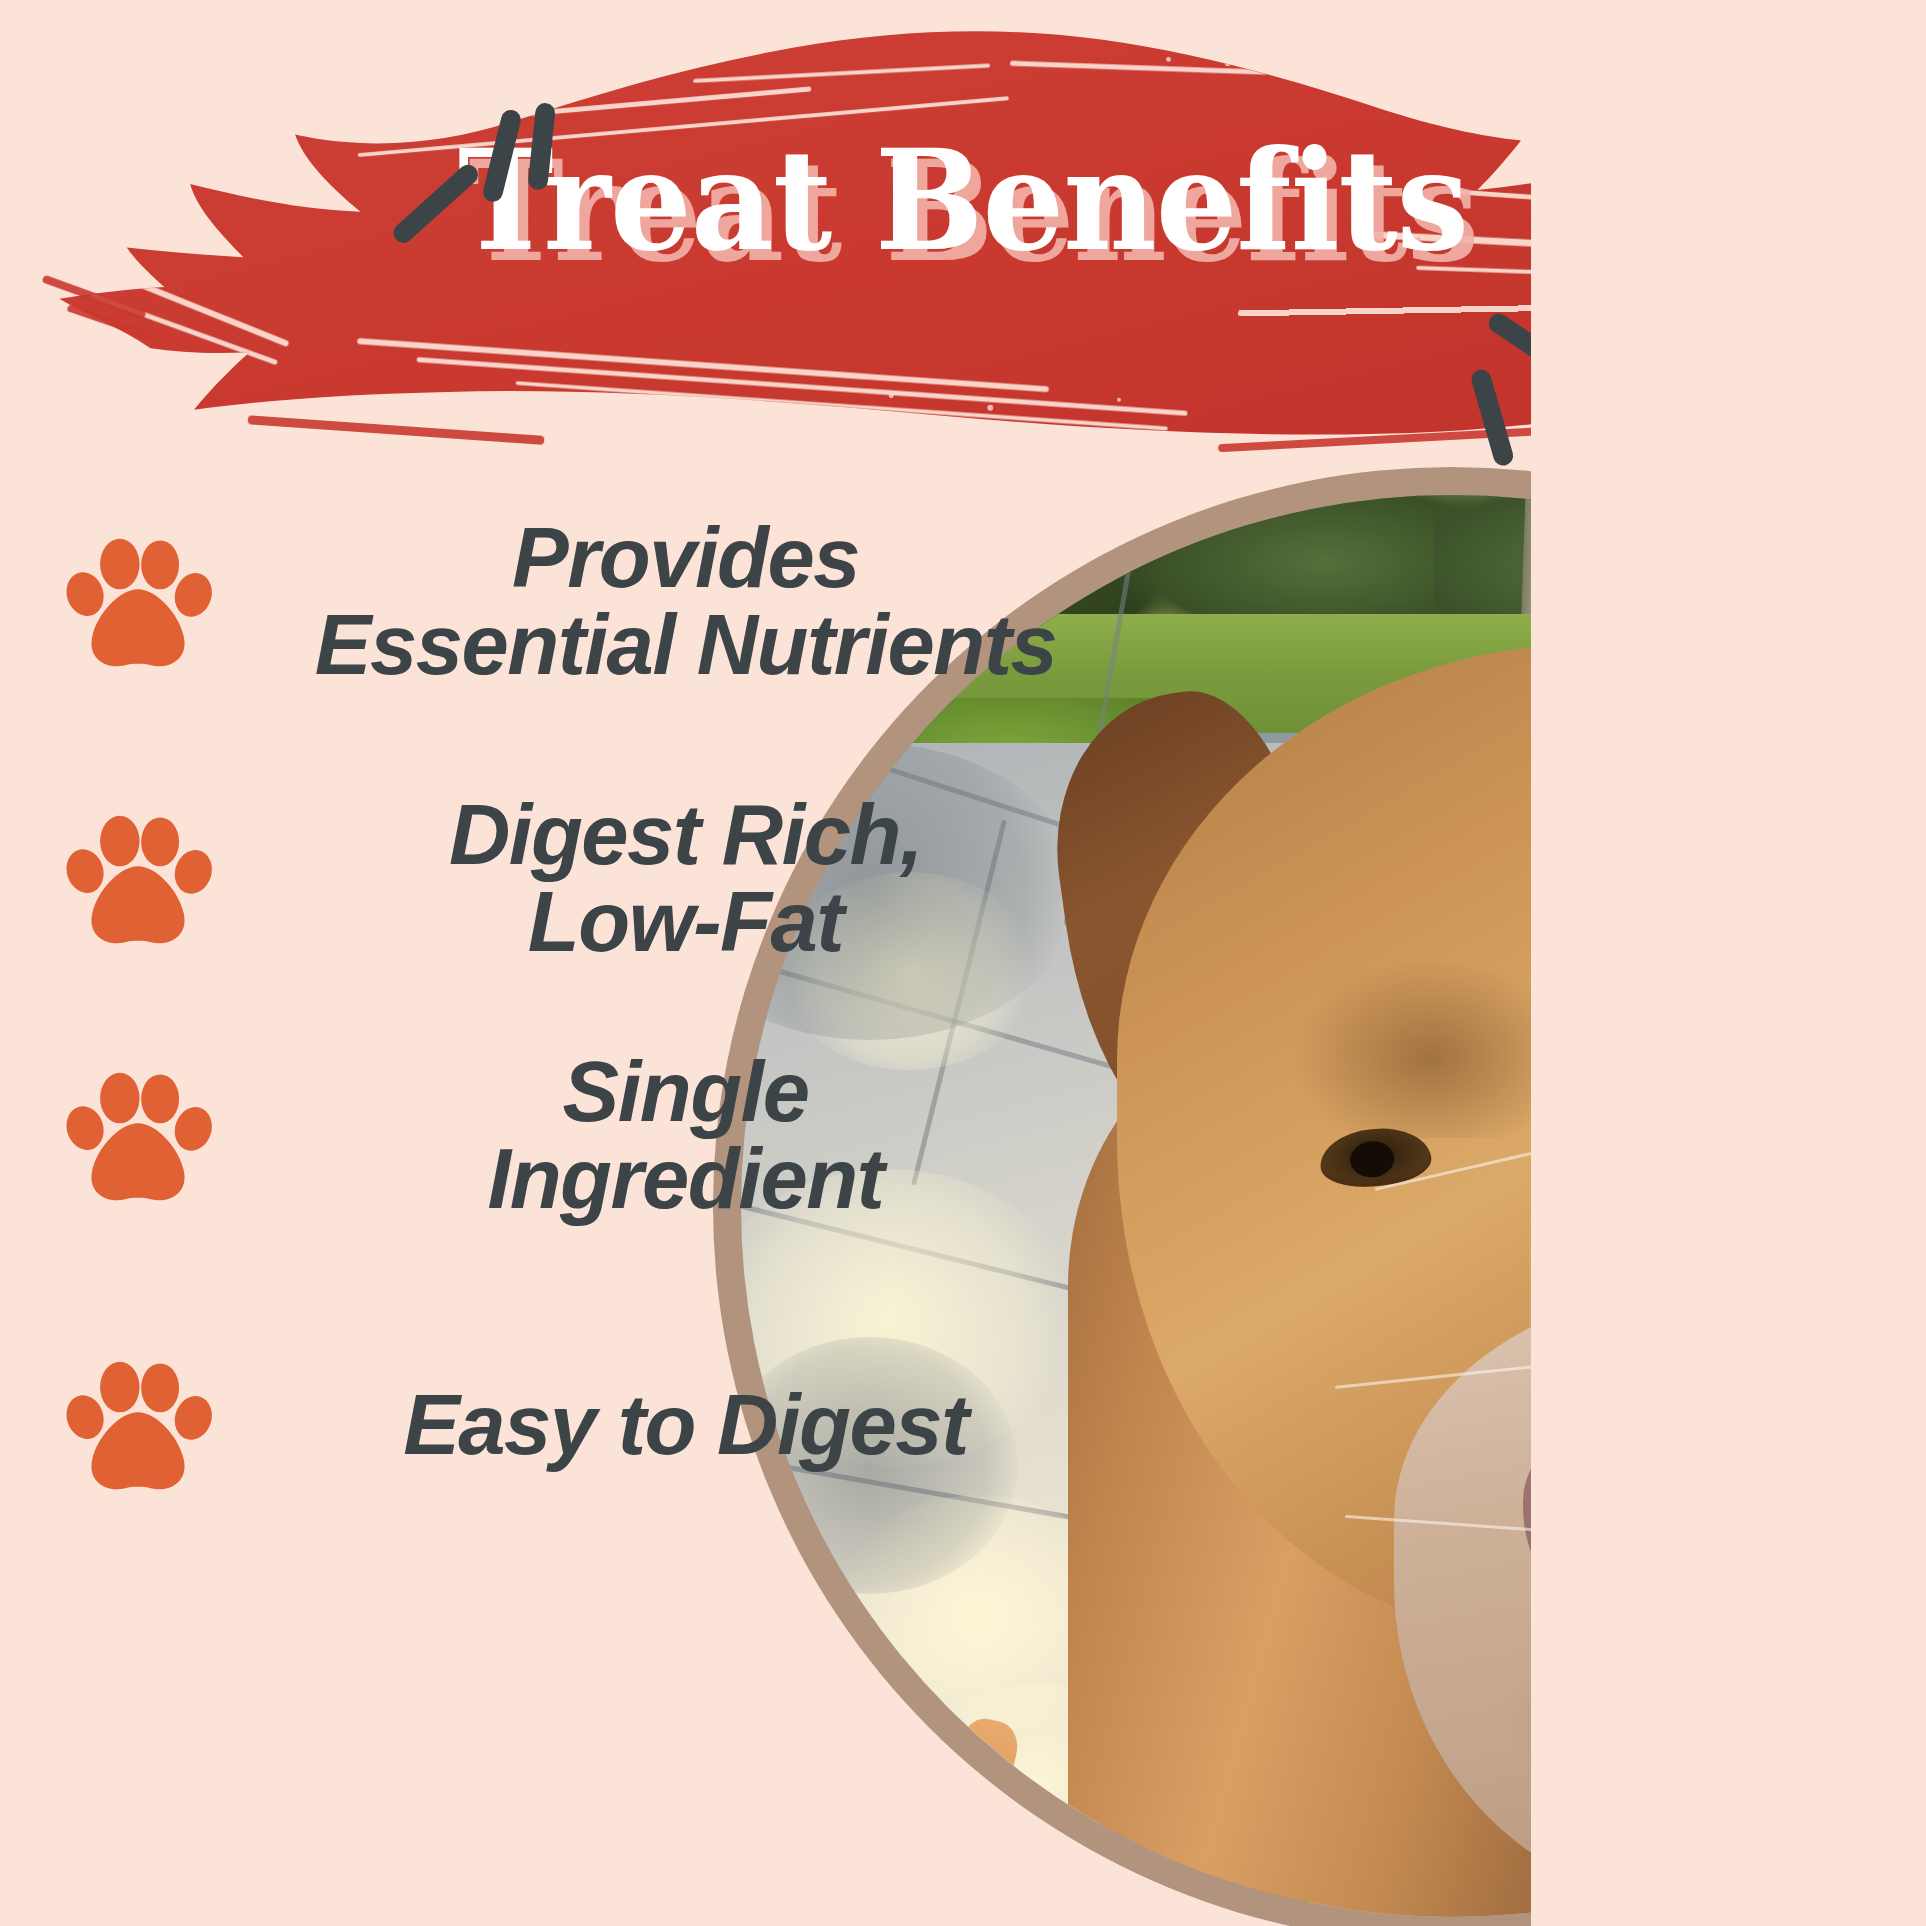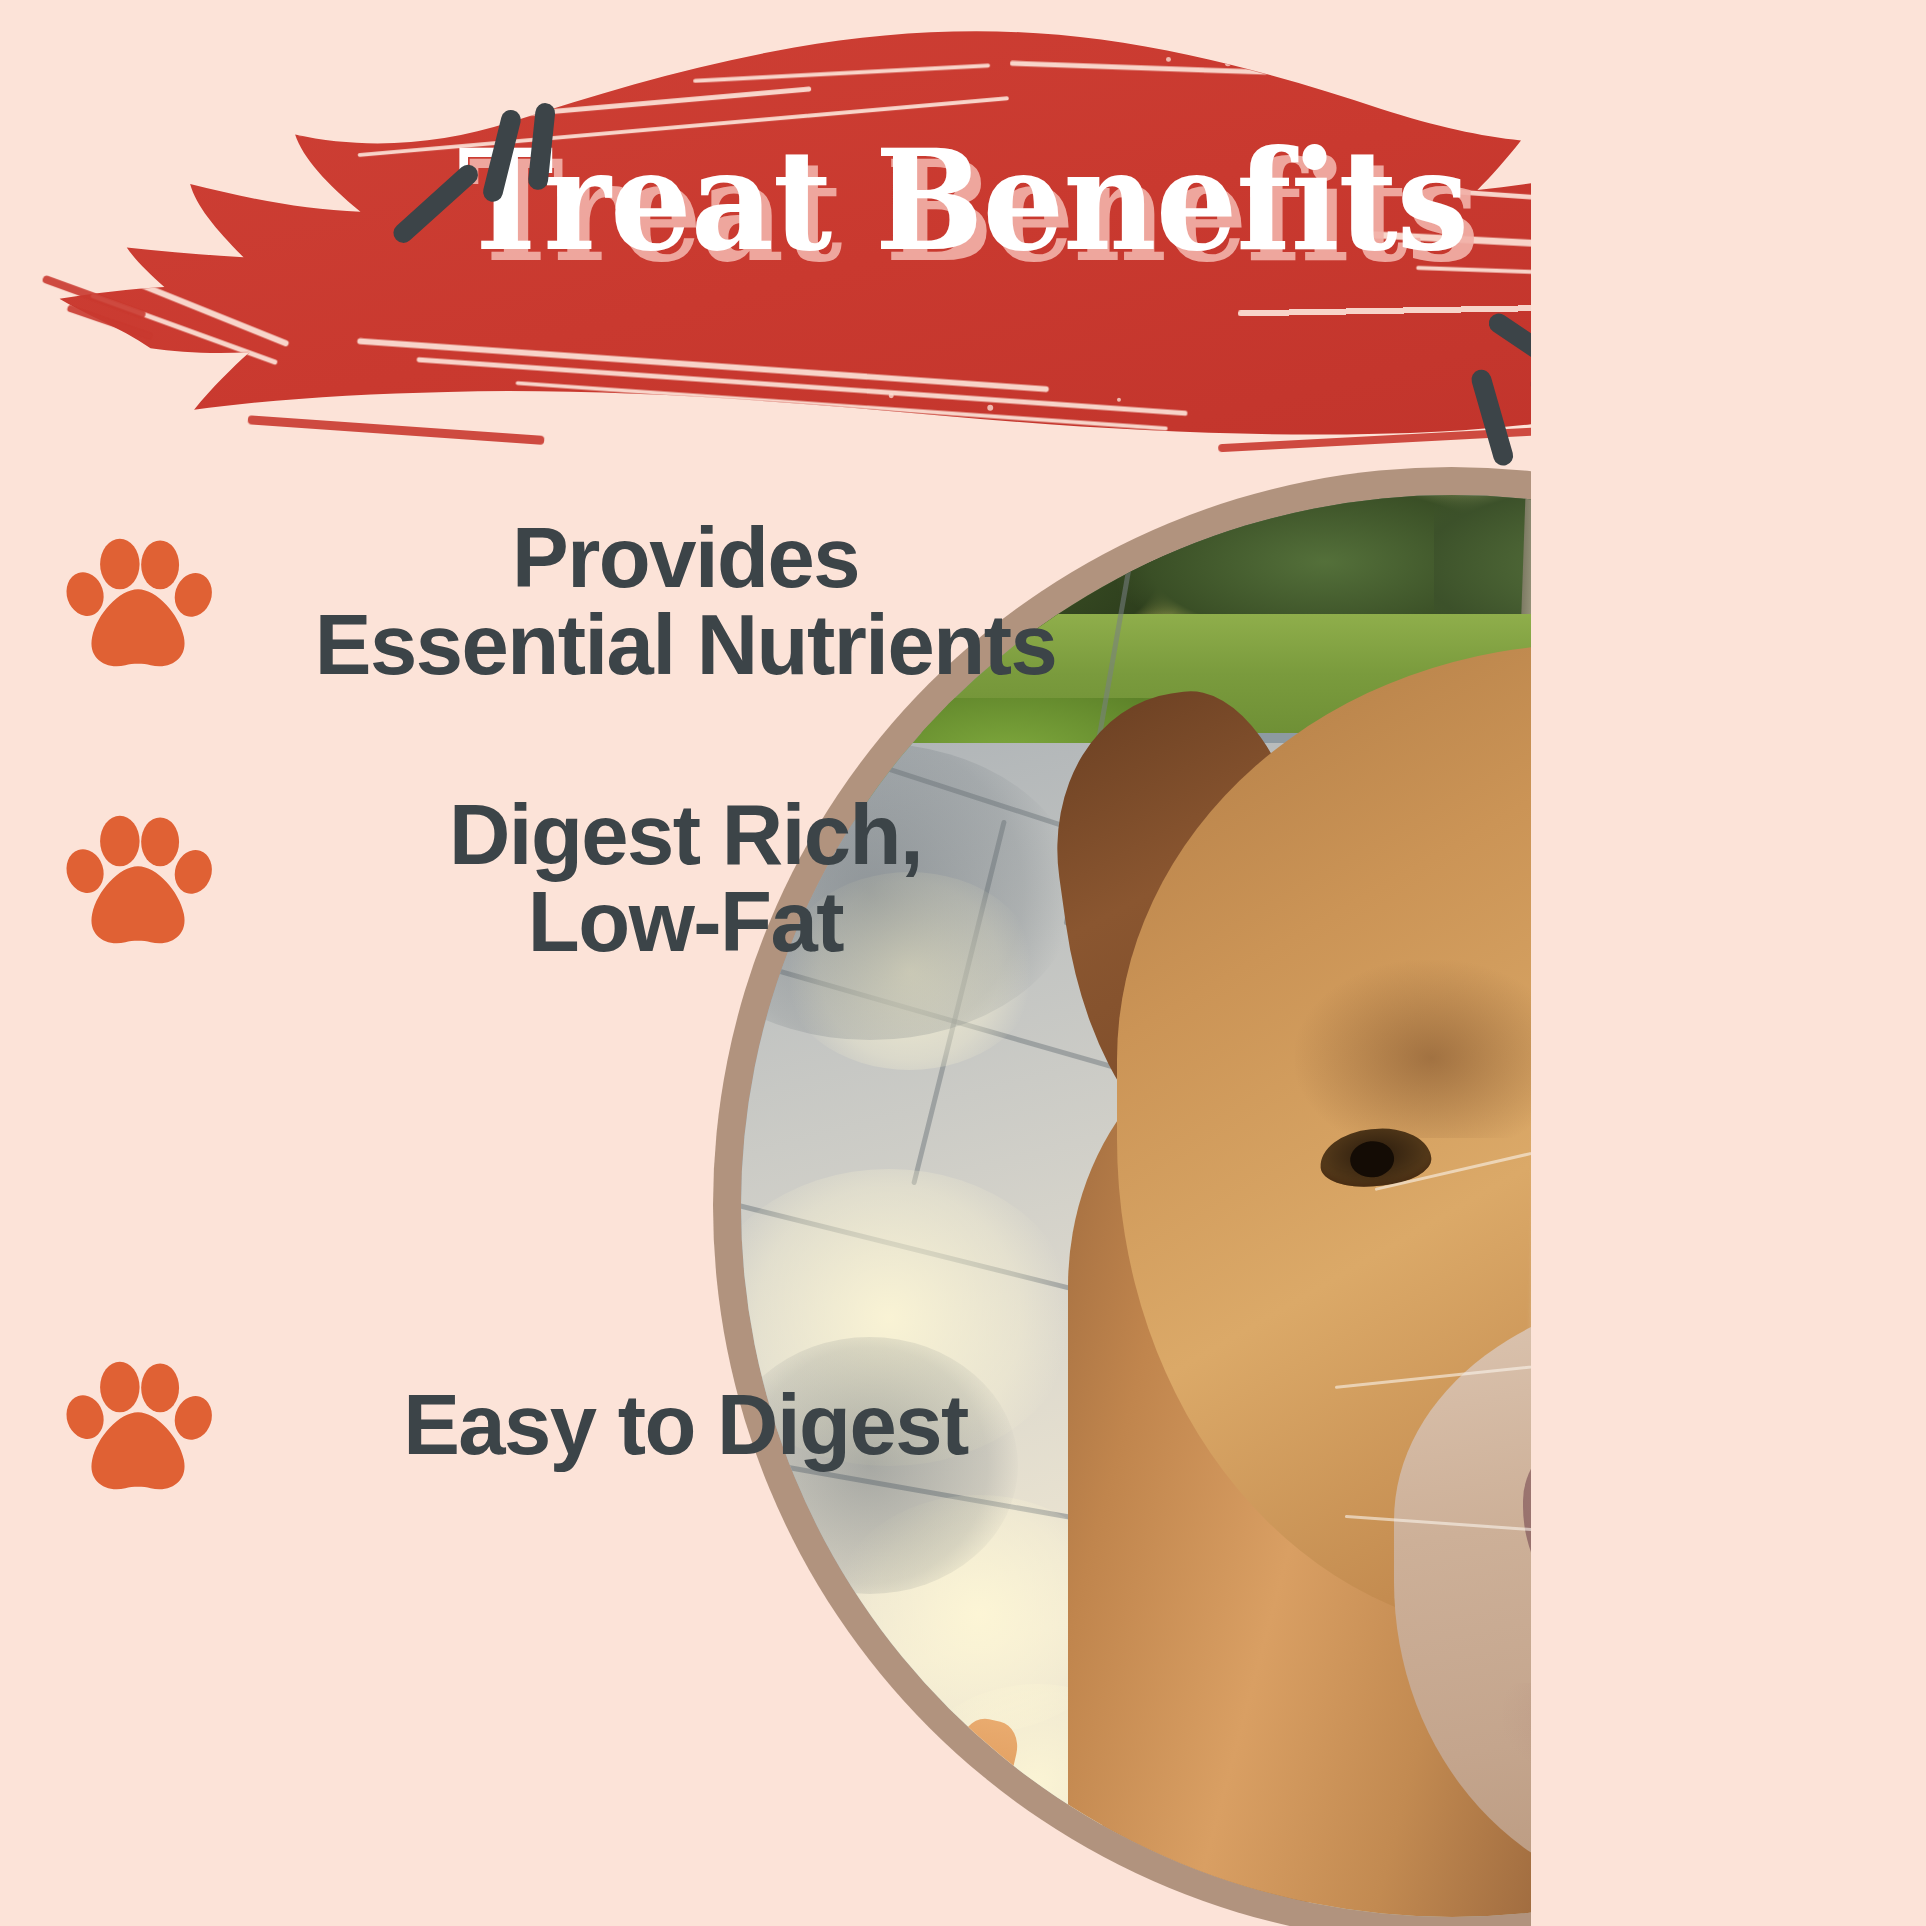--- a/index.html
+++ b/index.html
@@ -276,20 +276,21 @@
     flex: 1 1 auto;
     font-family: "Liberation Sans", sans-serif;
     font-weight: bold;
     font-size: 85px;
     line-height: 1.02;
     letter-spacing: -1.5px;
     color: #3C4448;
     text-align: center;
     padding-right: 28px;
     white-space: pre-line;
+    font-style: italic;
   }
   .b1 { top: 20px; }
   .b2 { top: 297px; }
   .b3 { top: 554px; }
   .b4 { top: 851px; align-items: center; }
 </style>
 </head>
 <body>
 
 <div id="poster">
@@ -501,20 +502,35 @@
             <ellipse cx="16.5" cy="45" rx="11.5" ry="14" transform="rotate(-18 16.5 45)"></ellipse>
             <ellipse cx="85" cy="45.5" rx="11.5" ry="14" transform="rotate(18 85 45.5)"></ellipse>
             <path d="M50 42 C62 42 76 58 79 72 C82 86 70 93 58 90 C53.5 88.8 46.5 88.8 42 90 C30 93 18 86 21 72 C24 58 38 42 50 42 Z"></path>
           </g>
         </svg>
       </div>
       <div class="benefit-text">Digest Rich,
 Low-Fat</div>
     </div>
 
+    <div class="benefit b3">
+      <div class="paw">
+        <svg viewBox="0 0 100 100" aria-hidden="true">
+          <g fill="#E06134">
+            <ellipse cx="38.5" cy="26" rx="12.5" ry="16"></ellipse>
+            <ellipse cx="64" cy="26.5" rx="12" ry="15.5"></ellipse>
+            <ellipse cx="16.5" cy="45" rx="11.5" ry="14" transform="rotate(-18 16.5 45)"></ellipse>
+            <ellipse cx="85" cy="45.5" rx="11.5" ry="14" transform="rotate(18 85 45.5)"></ellipse>
+            <path d="M50 42 C62 42 76 58 79 72 C82 86 70 93 58 90 C53.5 88.8 46.5 88.8 42 90 C30 93 18 86 21 72 C24 58 38 42 50 42 Z"></path>
+          </g>
+        </svg>
+      </div>
+      <div class="benefit-text">Single
+Ingredient</div>
+    </div>
 
     <div class="benefit b4">
       <div class="paw">
         <svg viewBox="0 0 100 100" aria-hidden="true">
           <g fill="#E06134">
             <ellipse cx="38.5" cy="26" rx="12.5" ry="16"></ellipse>
             <ellipse cx="64" cy="26.5" rx="12" ry="15.5"></ellipse>
             <ellipse cx="16.5" cy="45" rx="11.5" ry="14" transform="rotate(-18 16.5 45)"></ellipse>
             <ellipse cx="85" cy="45.5" rx="11.5" ry="14" transform="rotate(18 85 45.5)"></ellipse>
             <path d="M50 42 C62 42 76 58 79 72 C82 86 70 93 58 90 C53.5 88.8 46.5 88.8 42 90 C30 93 18 86 21 72 C24 58 38 42 50 42 Z"></path>

